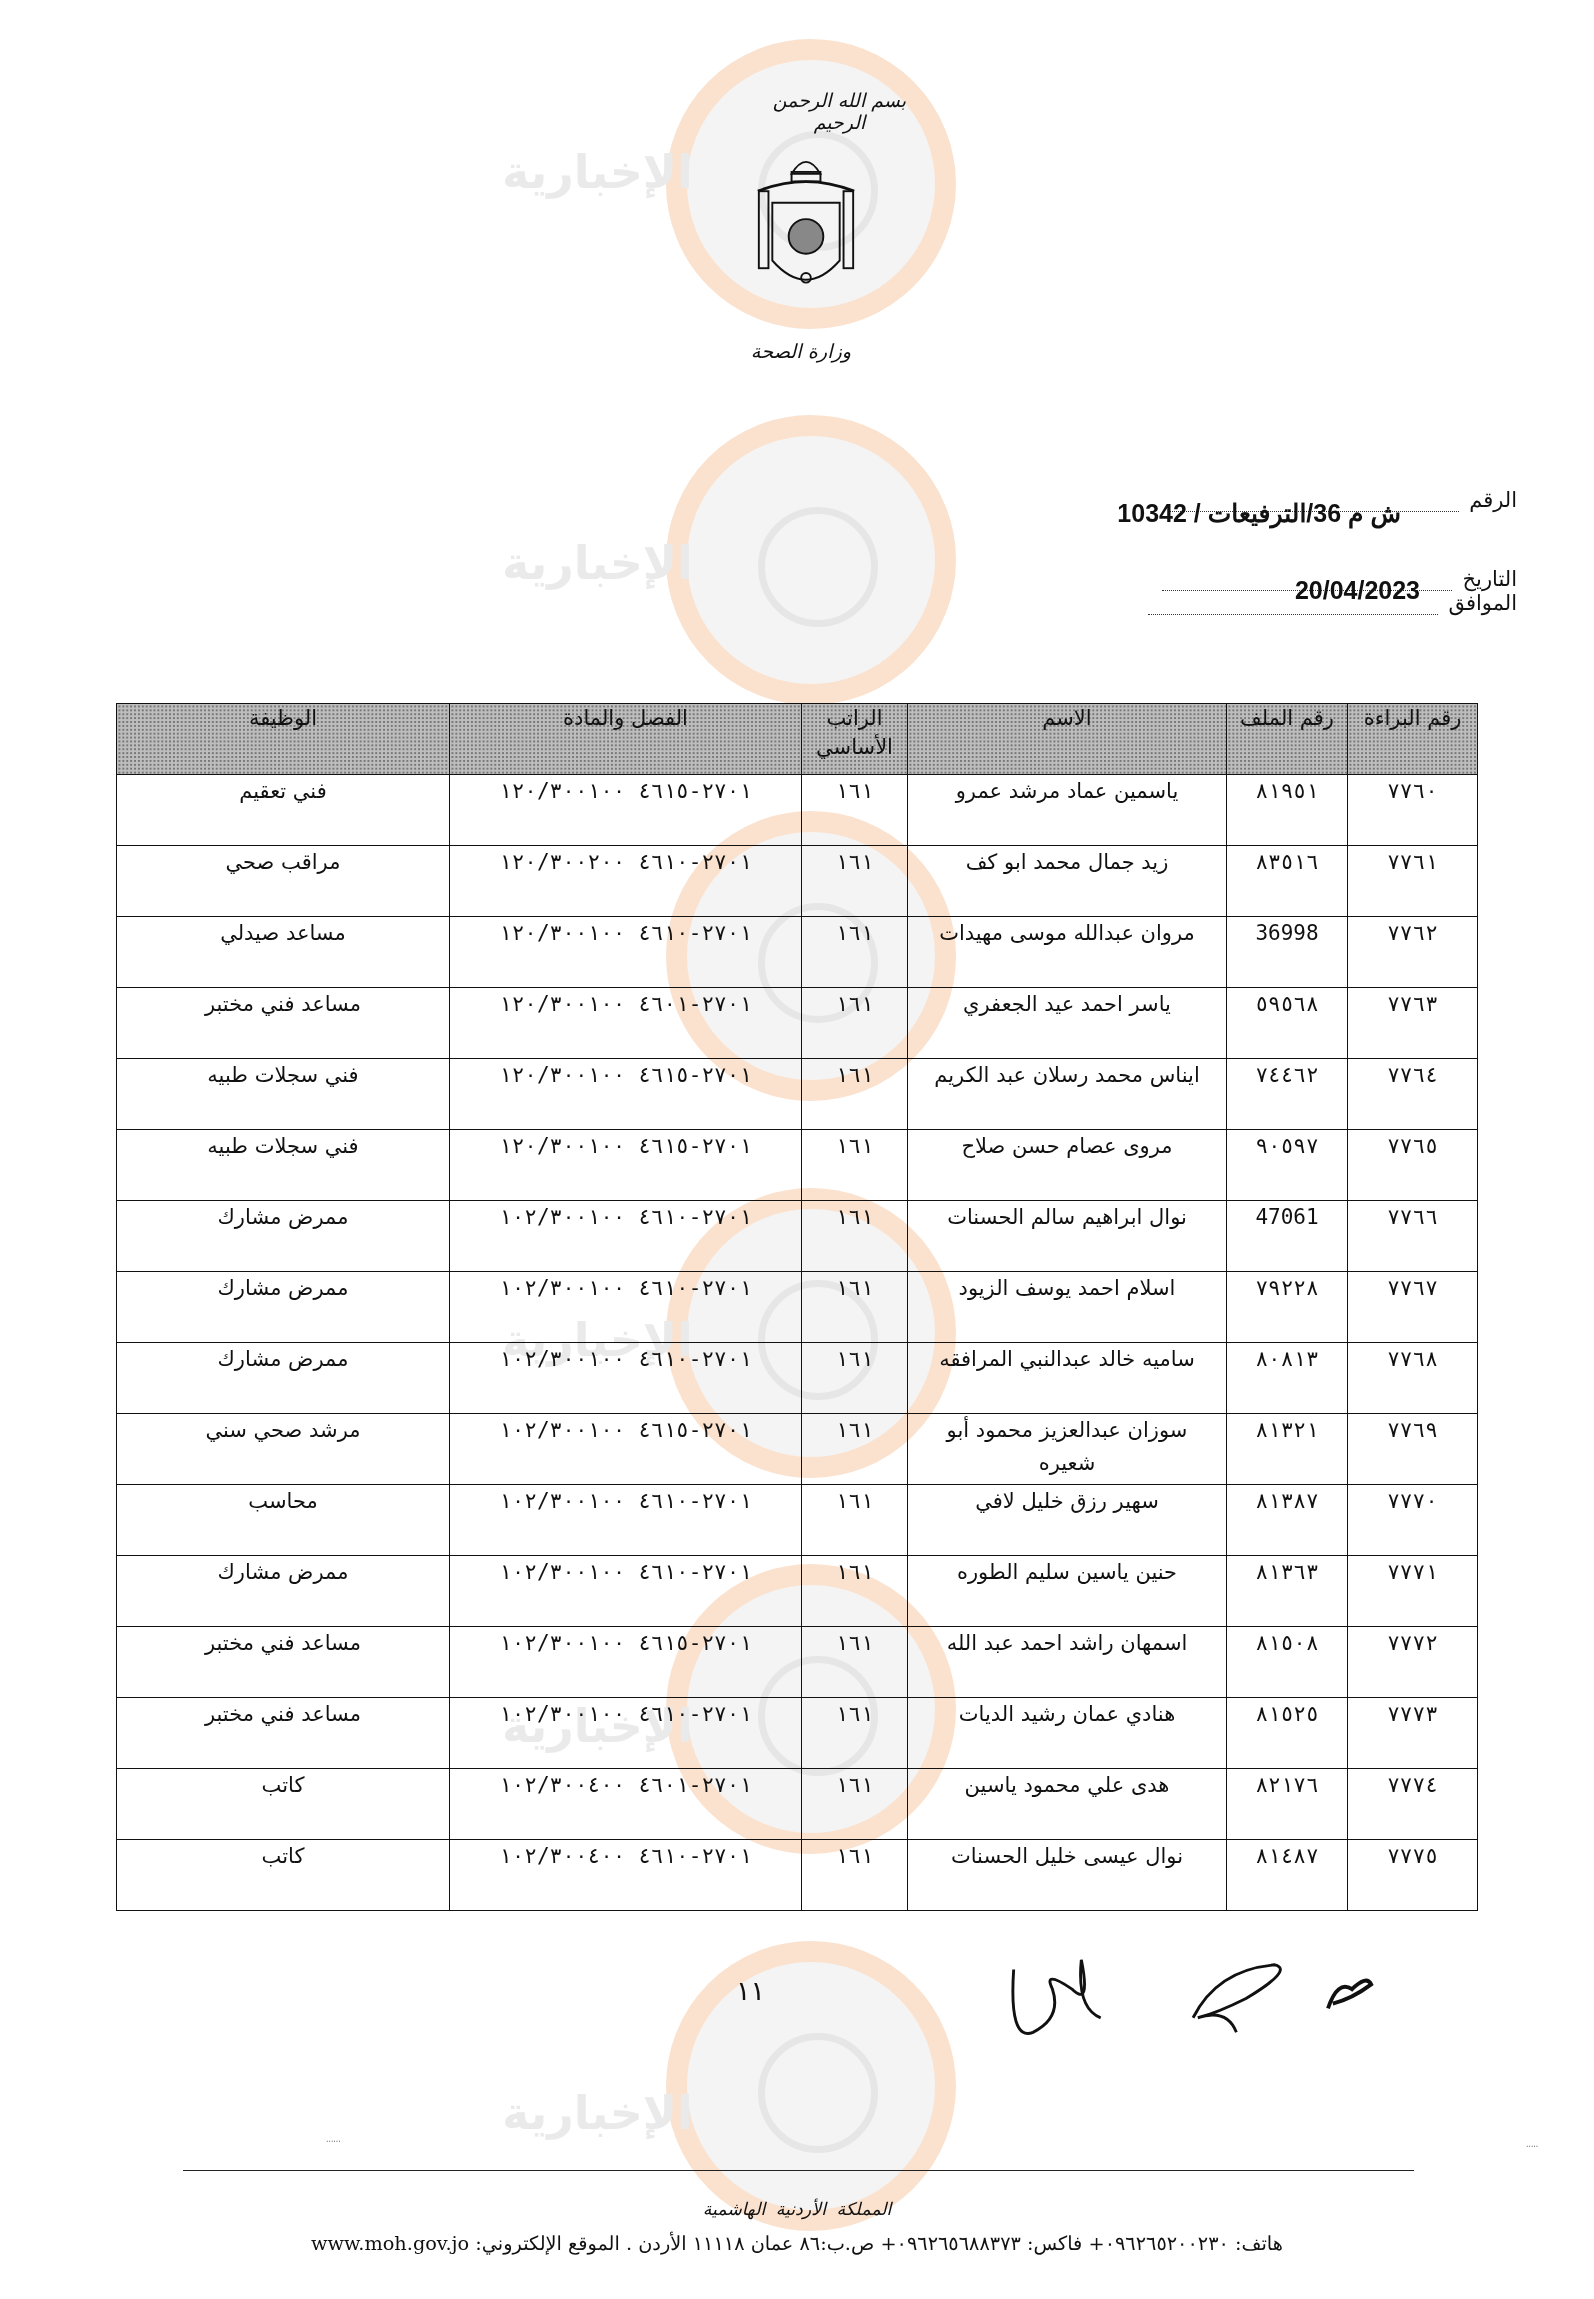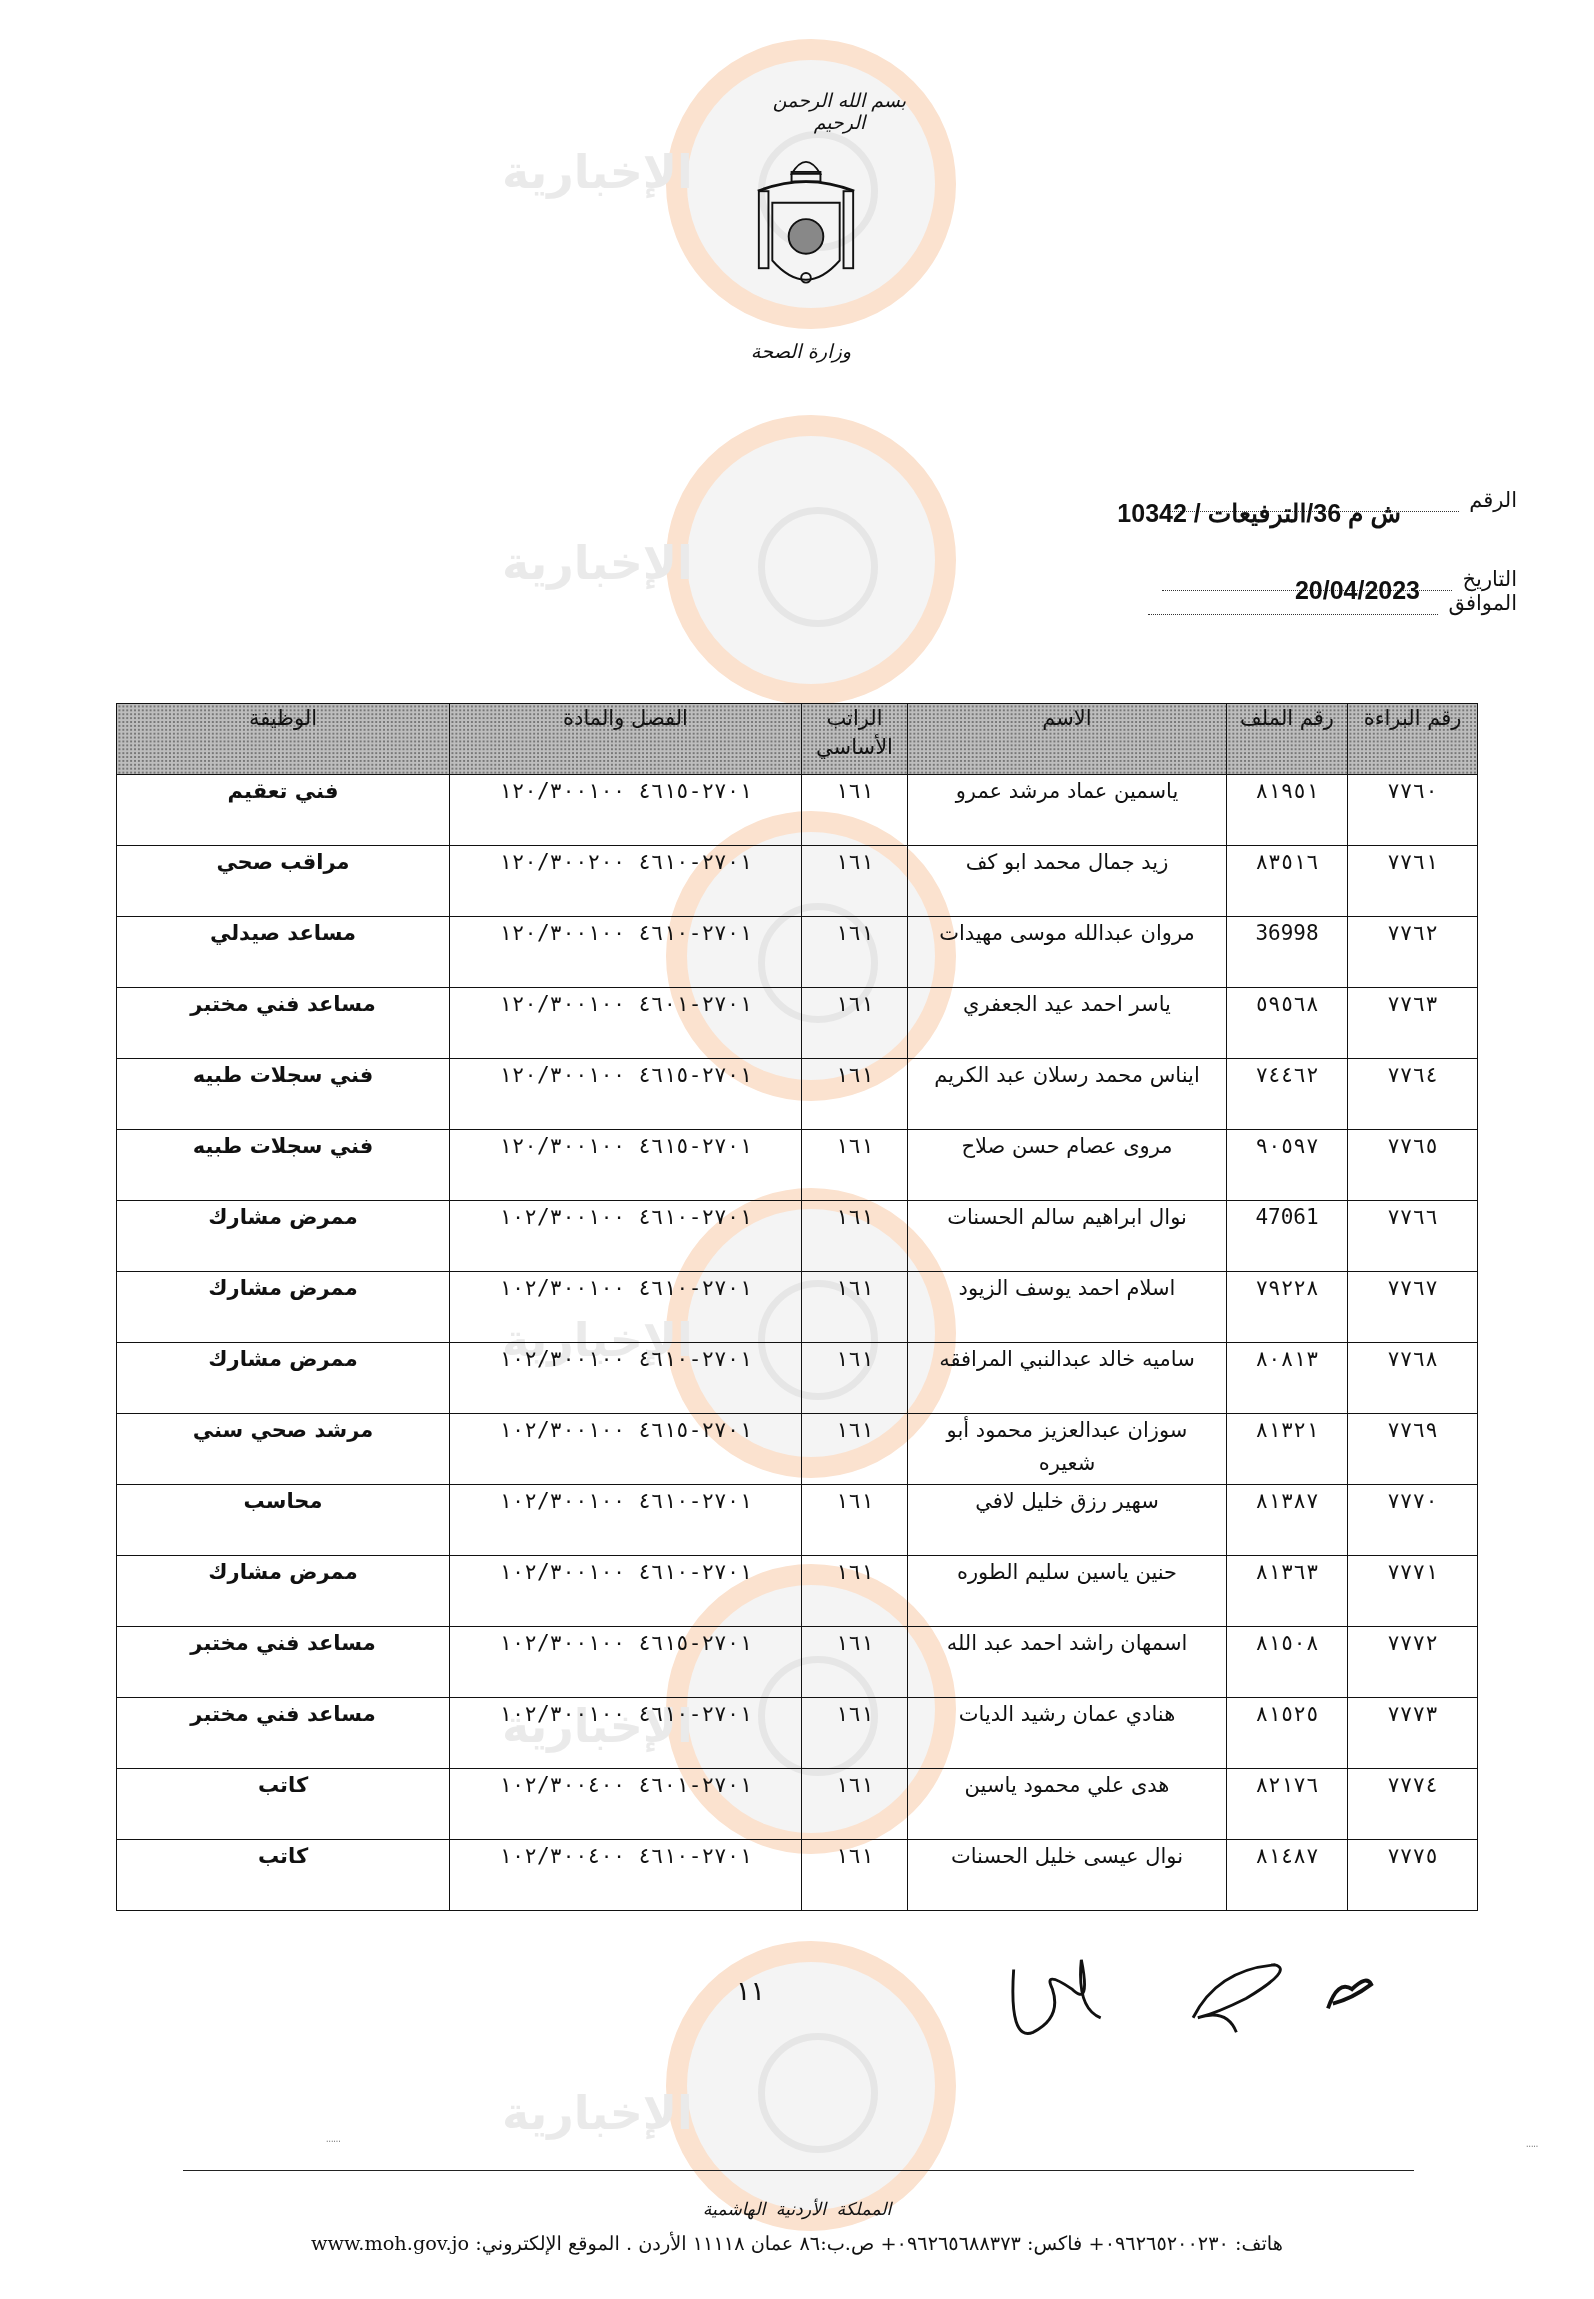--- a/index.html
+++ b/index.html
@@ -13,21 +13,21 @@
   .ministry{position:absolute;left:743px;top:340px;width:116px;text-align:center;font-family:"DejaVu Serif",serif;font-size:19.3px;font-style:italic;}
   .ref{position:absolute;right:77px;width:415px;direction:rtl;font-family:"Liberation Sans",sans-serif;}
   .ref .lbl{font-size:21px;}
   .ref .dots{display:inline-block;width:290px;border-bottom:1.9px dotted #333;margin-right:5.8px;vertical-align:bottom;}
   .ref .val{position:absolute;font-size:25px;font-weight:bold;direction:rtl;}
   table.grid{position:absolute;left:116px;top:703px;width:1361px;border-collapse:collapse;direction:rtl;table-layout:fixed;}
   table.grid th,table.grid td{border:1.9px solid #111;padding:0 7.7px;vertical-align:top;}
   table.grid th{height:70px;background:#bdbdbd;background-image:radial-gradient(#777 1px,transparent 1.2px);background-size:3.9px 3.9px;font-size:21px;font-weight:normal;line-height:29px;text-align:center;}
   table.grid td{height:70px;font-size:21px;line-height:33px;text-align:center;font-family:"DejaVu Sans Mono",monospace;}
   table.grid td.name{font-family:"DejaVu Sans",sans-serif;letter-spacing:1.9px;}
-  table.grid td.job{font-family:"DejaVu Sans",sans-serif;font-weight:bold;letter-spacing:1px;margin-left:20px;}
+  table.grid td.job{font-family:"DejaVu Sans",sans-serif;font-weight:normal;letter-spacing:1px;margin-left:20px;}
   .pageno{position:absolute;left:736px;top:1975px;font-size:27px;font-family:"DejaVu Sans",sans-serif;}
   .sig{position:absolute;}
   .hr-footer{position:absolute;left:183px;top:2170px;width:1231px;border-top:1.9px solid #222;}
   .footer-country{position:absolute;left:0;width:1594px;top:2199px;text-align:center;font-family:Liberation Mono, monospace;font-size:17.4px;font-style:italic;}
   .footer-contact{position:absolute;left:0;width:1594px;top:2232px;text-align:center;font-family:"DejaVu Serif",serif;font-size:19.3px;direction:rtl;}
   .tiny{position:absolute;font-size:7.7px;color:#333;}
 </style>
 </head>
 <body>
 

